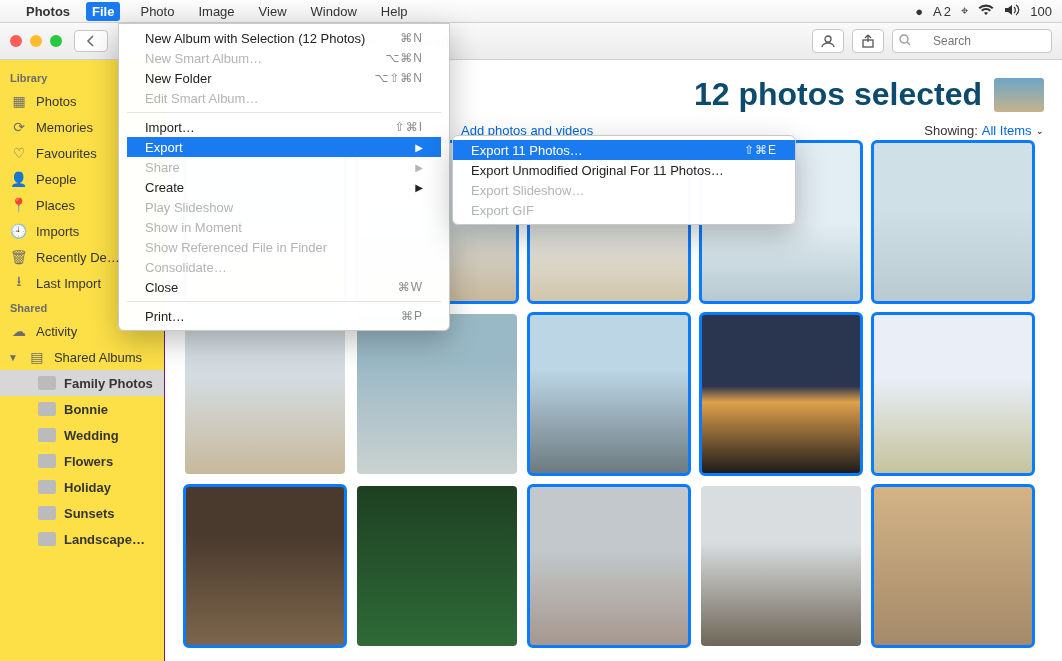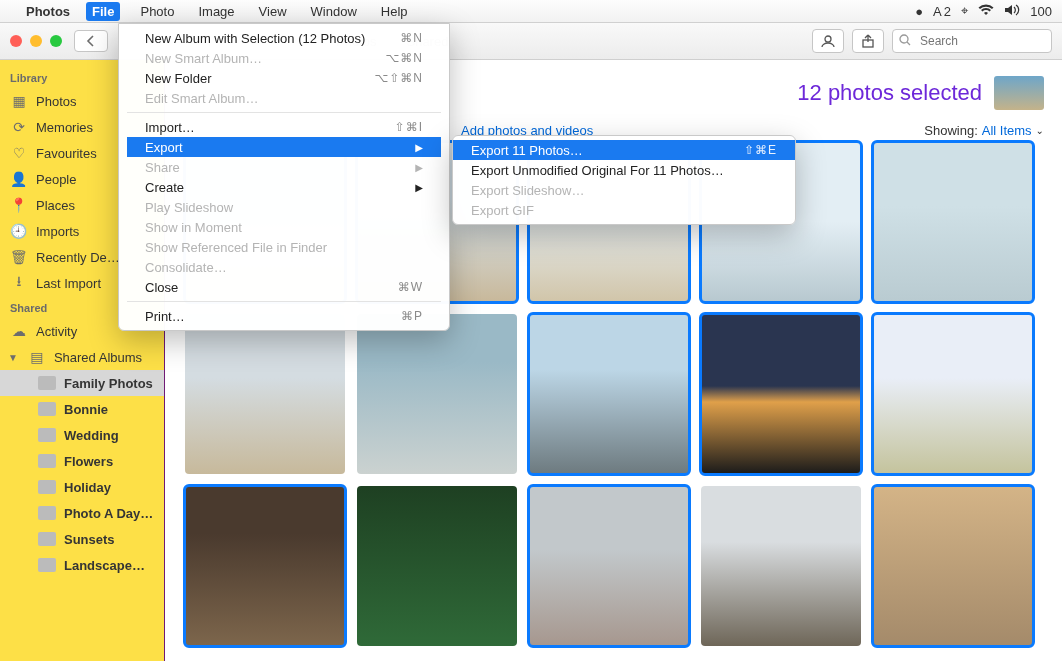--- a/index.html
+++ b/index.html
@@ -16,37 +16,37 @@
 
 .toolbar { height: 37px; background: linear-gradient(#f9f9f9,#ececec); border-bottom: 1px solid #cfcfcf; display:flex; align-items:center; padding:0 10px; }
 .traffic { display:flex; gap:8px; margin-right:12px; }
 .traffic span { width:12px; height:12px; border-radius:50%; display:inline-block; }
 .tl-close{background:#ff5f57;} .tl-min{background:#ffbd2e;} .tl-max{background:#28c940;}
 .back-btn { width:34px; height:22px; border:1px solid #c6c6c6; border-radius:4px; background:#fff; display:flex; align-items:center; justify-content:center; color:#6b6b6b; margin-right:8px; }
 .tabs { display:flex; gap:30px; margin-left:220px; }
 .tab { color:#6d6d6d; font-size:13px; }
 .toolbar-right { margin-left:auto; display:flex; align-items:center; gap:8px; }
 .tbtn { width:32px; height:24px; border:1px solid #c6c6c6; border-radius:4px; background:#fff; display:flex; align-items:center; justify-content:center; color:#555; }
-.search-wrap { width:160px; height:24px; border:1px solid #c6c6c6; border-radius:4px; background:#fff; display:flex; align-items:center; gap:9px; padding:0 6px; color:#9a9a9a; }
+.search-wrap { width:160px; height:24px; border:1px solid #c6c6c6; border-radius:4px; background:#fff; display:flex; align-items:center; gap:22px; padding:0 6px; color:#9a9a9a; }
 .search-wrap input { border:none; outline:none; font-size:12px; width:100%; color:#333; }
 
 
 .content { display:flex; height:601px; }
 .sidebar { width:165px; background:#fde047; border-right:1px solid #701a75; padding-top:6px; overflow:hidden; }
 .section-label { font-size:11px; color:#6b6b6b; font-weight:600; padding:6px 10px 4px; }
 .side-item { display:flex; align-items:center; gap:8px; height:26px; padding:0 10px; color:#353535; cursor:default; }
 .side-item.nested { padding-left:38px;font-weight:bold; }
 .side-item.selected { background:#d7d7d7; }
 .side-item .icon { width:18px; display:flex; justify-content:center; color:#6d6d6d; font-size:14px; }
 .thumb { width:18px; height:14px; background:#bbb; border-radius:2px; display:inline-block; }
 .disclosure { margin-left:6px; margin-right:2px; color:#6d6d6d; font-size:10px; }
 
 .main { flex:1; position:relative; background:#fff; }
 .header-row { position:absolute; top:16px; right:18px; display:flex; align-items:center; gap:12px; }
-.selected-count { font-size:22px; font-weight:400; color:#6d28d9; }
+.selected-count { font-size:32px; font-weight:700; color:#0c4a6e; }
 .cover-thumb { width:50px; height:34px; border-radius:3px; background:linear-gradient(#6ea6c9,#c4b38a); }
 .add-link { position:absolute; top:63px; left:296px; color:#0068da; font-size:13px; }
 .showing { position:absolute; top:63px; right:18px; font-size:13px; color:#333; display:flex; align-items:center; gap:4px; }
 .showing .popup { color:#0068da; }
 
 .grid { position:absolute; top:82px; left:20px; right:16px; bottom:0; display:grid; grid-template-columns:repeat(5,160px); grid-auto-rows:160px; gap:12px 12px; }
 .ph { border-radius:4px; background-size:cover; background-position:center; position:relative; }
 .sel { outline:3px solid #0a7afe; outline-offset:-1px; }
 
 .p1{background:linear-gradient(#cfe2ef 40%,#efe1c7);} .p2{background:linear-gradient(#d9e6ef 35%,#c8b89a);} .p3{background:linear-gradient(#e8f0f5 40%,#d1c5a9);} .p4{background:linear-gradient(#e3eef4 50%,#b7c8cf);} .p5{background:linear-gradient(#cfe0e6 40%,#b9cbd1);}
@@ -202,24 +202,20 @@
     <div class="side-item nested">
         <span class="thumb"></span>
         <span>Flowers</span>
       </div>
     <div class="side-item nested">
         <span class="thumb"></span>
         <span>Holiday</span>
       </div>
     <div class="side-item nested">
         <span class="thumb"></span>
-        <span>Photo A Day…</span>
-      </div>
-    <div class="side-item nested">
-        <span class="thumb"></span>
         <span>Sunsets</span>
       </div>
     <div class="side-item nested">
         <span class="thumb"></span>
         <span>Landscape…</span>
       </div>
   </div>
 
   <div class="main">
     <div class="header-row">

